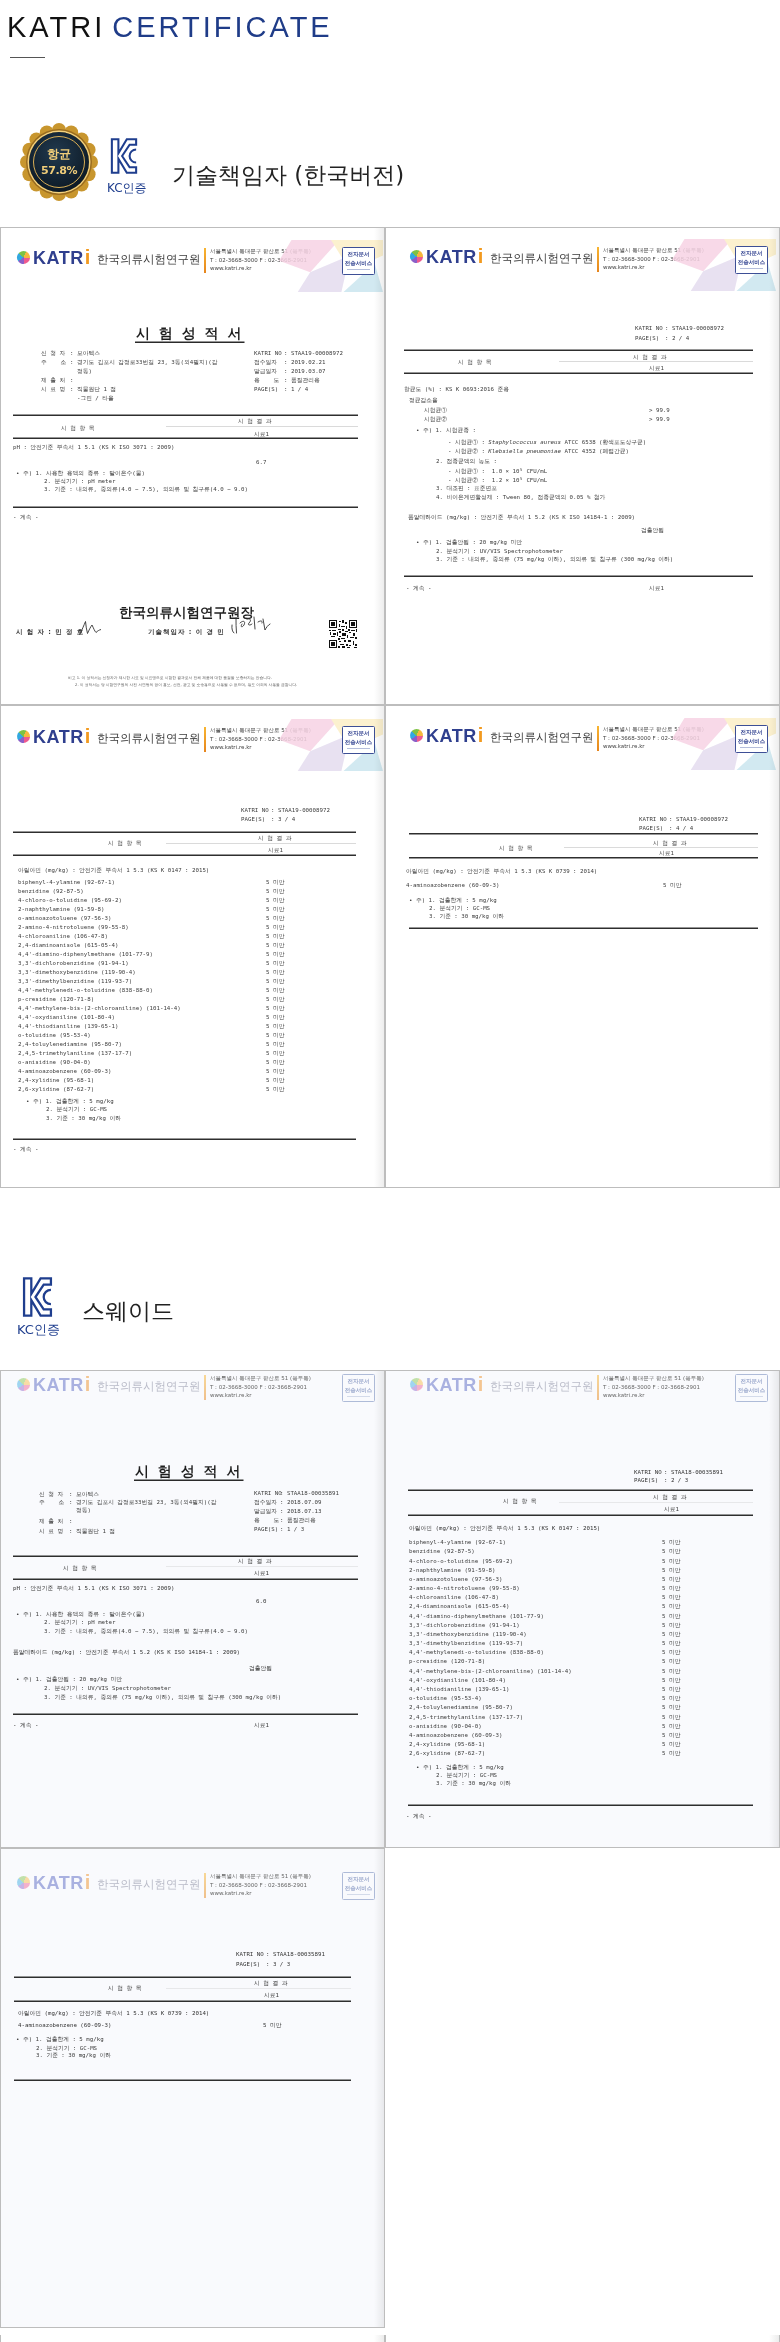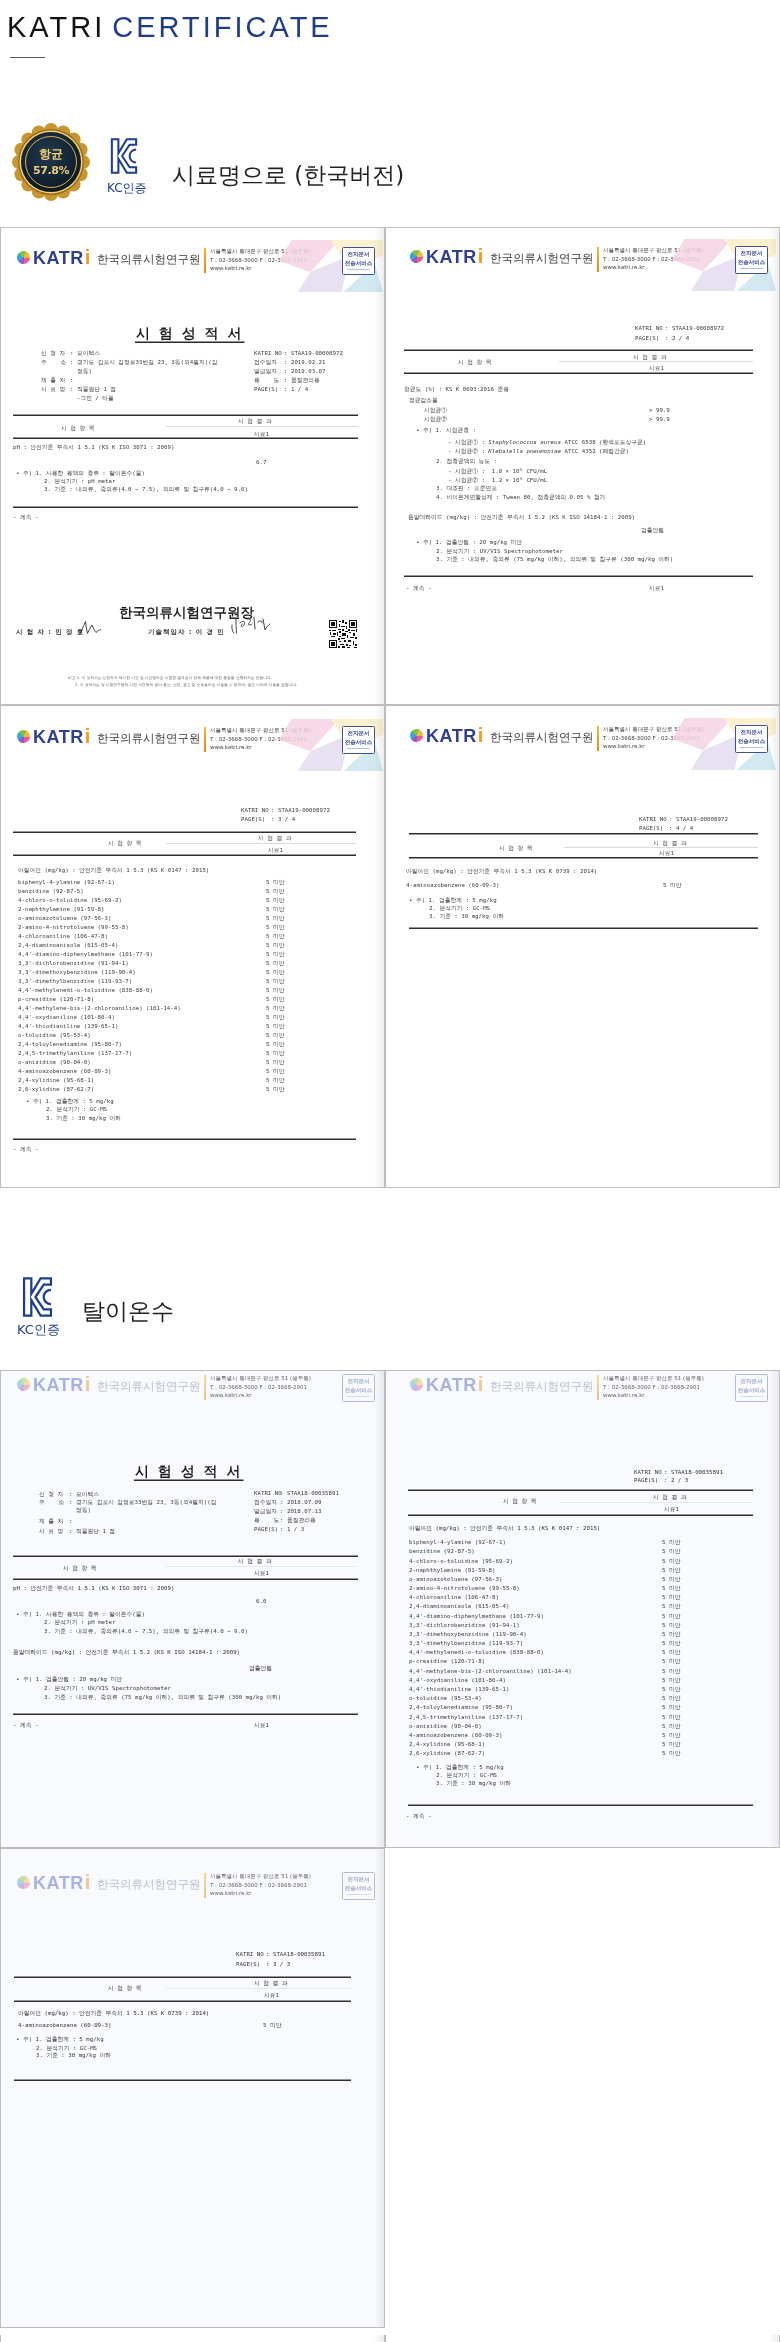--- a/index.html
+++ b/index.html
@@ -2,21 +2,21 @@
 <html><head>
 <meta charset="utf-8">
 <style>
 *{margin:0;padding:0;box-sizing:border-box}
 html,body{width:780px;height:2342px;background:#fff;overflow:hidden}
 body{position:relative;font-family:"Liberation Sans",sans-serif;color:#222}
 .brand{position:absolute;left:7px;top:13px;font:29px/29px "Liberation Sans",sans-serif;letter-spacing:3px;white-space:nowrap}
 .brand-a{color:#111}
 .brand-b{color:#1f3c88;margin-left:7px}
 .brand-rule{position:absolute;left:10px;top:57px;width:35px;height:1px;background:#555}
-.badge{position:absolute;left:12px;top:123px;width:78px;height:78px}
+.badge{position:absolute;left:20px;top:123px;width:78px;height:78px}
 .badge svg{position:absolute;left:0;top:0}
 .badge-core{position:absolute;left:9px;top:9px;width:60px;height:60px;border-radius:50%;background:radial-gradient(circle at 45% 35%,#21394e 0%,#0d1a26 75%);box-shadow:0 0 0 1.5px #f3d27f,0 0 0 3px #9a6c1f}
 .badge-ring{position:absolute;left:4px;top:4px;right:4px;bottom:4px;border-radius:50%;border:1px solid #d7ad55}
 .badge-l1{position:absolute;left:0;right:0;top:15px;text-align:center;font:bold 12px/15px "DejaVu Sans",sans-serif;color:#f0cd79}
 .badge-l2{position:absolute;left:0;right:0;top:31px;text-align:center;font:bold 11px/15px "DejaVu Sans",sans-serif;color:#f0cd79;letter-spacing:-.4px}
 .kc{position:absolute}
 .kc-label{position:absolute;white-space:nowrap;color:#1f3e8e;font-family:"DejaVu Sans",sans-serif}
 .sec-title{position:absolute;white-space:nowrap;font:23px/26px "DejaVu Sans",sans-serif;color:#222}
 
 .pg{position:absolute;background:#fff;border:1.5px solid #bdbdbd;overflow:hidden}
@@ -108,21 +108,21 @@
 
 <div class="kc" style="left:110px;top:137px">
   <svg width="28" height="38" viewBox="0 0 30 40">
       <g fill="none" stroke="#1f3e8e" stroke-width="2.2">
         <path d="M2 2 H9 V17 L18 2 H28 V8 H21 L13 20 L21 32 H28 V38 H18 L9 23 V38 H2 Z"></path>
         <path d="M28 13 A7 7 0 1 0 28 27"></path>
       </g>
     </svg>
 </div>
 <div class="kc-label" style="left:107px;top:181px;font-size:12px;line-height:14px">KC인증</div>
-<div class="sec-title" style="left:172px;top:162px">시료명으로 (한국버전)</div>
+<div class="sec-title" style="left:172px;top:162px">기술책임자 (한국버전)</div>
 
 <div class="pg" style="left:0;top:227px;width:385px;height:478px">
  <div class="pc" style="width:770px;height:956px">
   <div class="hdr" style="left:0;top:0">
    <div class="kt-icon"></div>
    <div class="kt-logo"><span>KATR</span><span class="kt-i">i</span></div>
    <div class="kt-org">한국의류시험연구원</div>
    <div class="kt-bar"></div>
    <div class="kt-addr">
           <div>서울특별시 동대문구 왕산로 51 (용두동)</div>
@@ -366,21 +366,21 @@
 
 <div class="kc" style="left:22px;top:1276px">
   <svg width="31" height="42" viewBox="0 0 30 40">
       <g fill="none" stroke="#1f3e8e" stroke-width="2.2">
         <path d="M2 2 H9 V17 L18 2 H28 V8 H21 L13 20 L21 32 H28 V38 H18 L9 23 V38 H2 Z"></path>
         <path d="M28 13 A7 7 0 1 0 28 27"></path>
       </g>
     </svg>
 </div>
 <div class="kc-label" style="left:17px;top:1322px;font-size:13px;line-height:15px">KC인증</div>
-<div class="sec-title" style="left:82px;top:1298px">탈이온수</div>
+<div class="sec-title" style="left:82px;top:1298px">스웨이드</div>
 
 <div class="pg scan" style="left:0;top:1370px;width:385px;height:478px">
  <div class="pc" style="width:770px;height:956px">
   <div class="hdr" style="left:0;top:-32px">
    <div class="kt-icon"></div>
    <div class="kt-logo"><span>KATR</span><span class="kt-i">i</span></div>
    <div class="kt-org">한국의류시험연구원</div>
    <div class="kt-bar"></div>
    <div class="kt-addr">
           <div>서울특별시 동대문구 왕산로 51 (용두동)</div>

